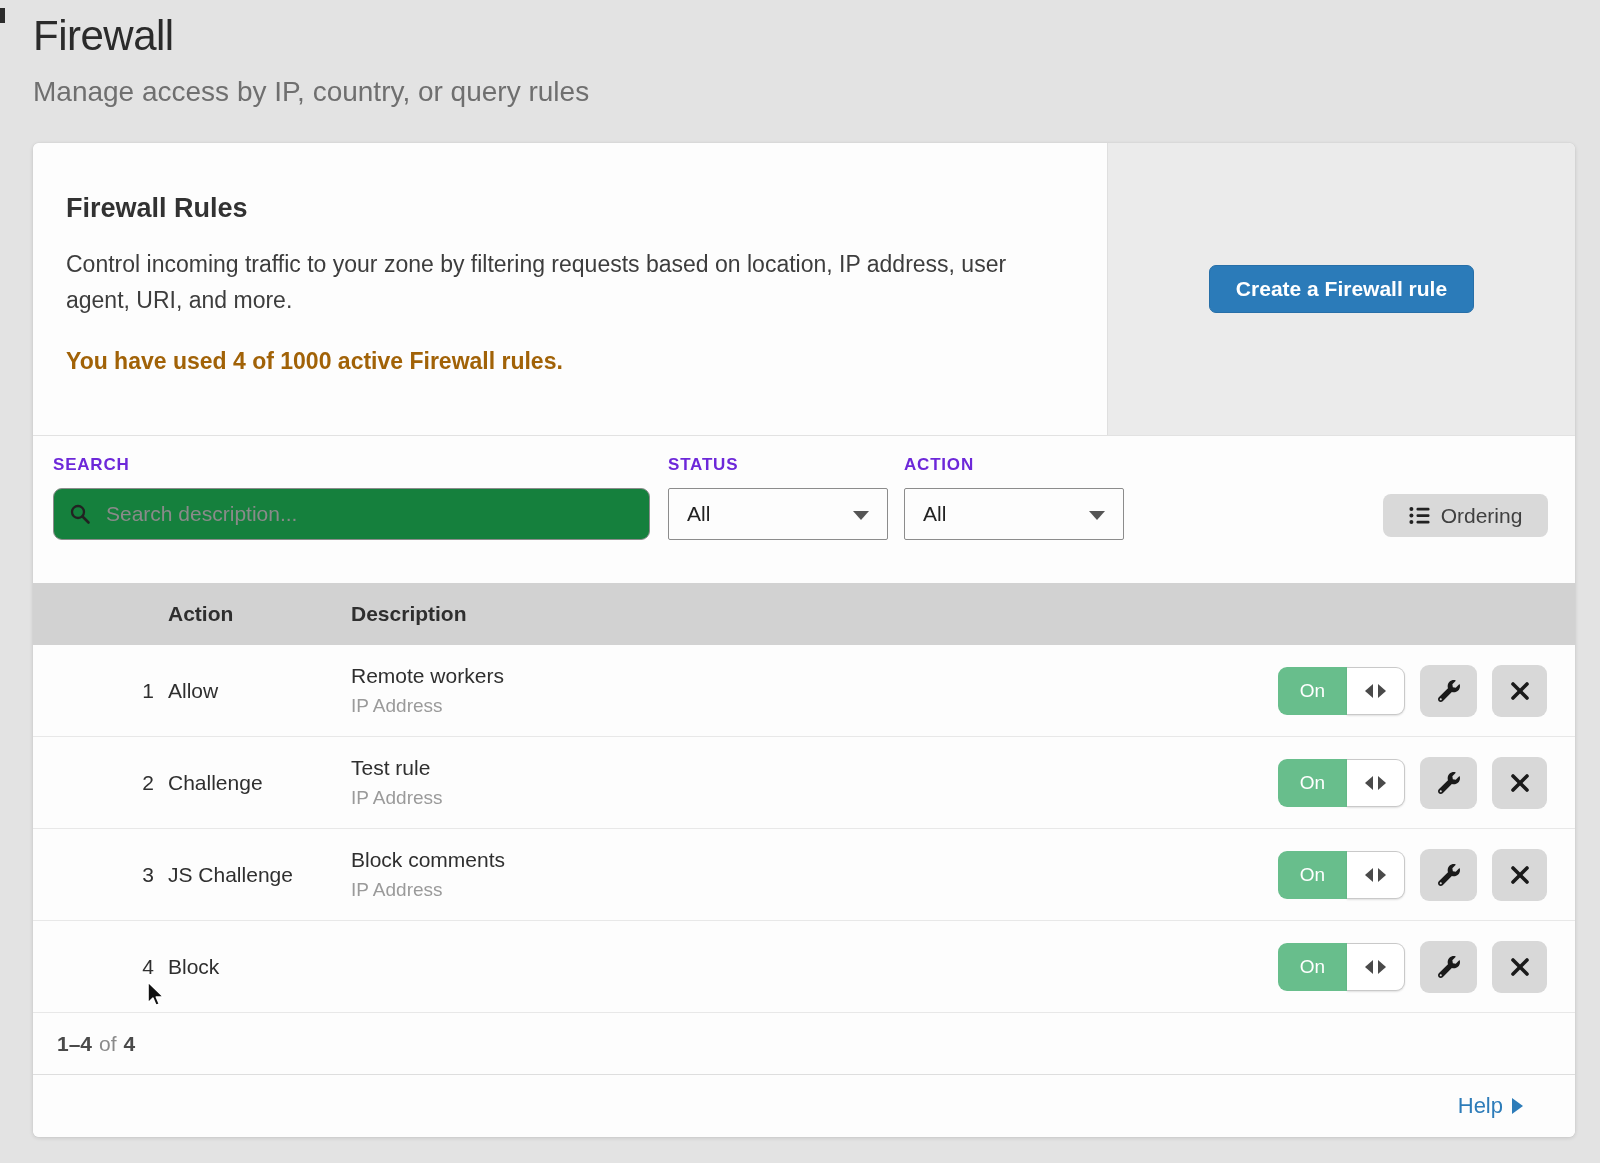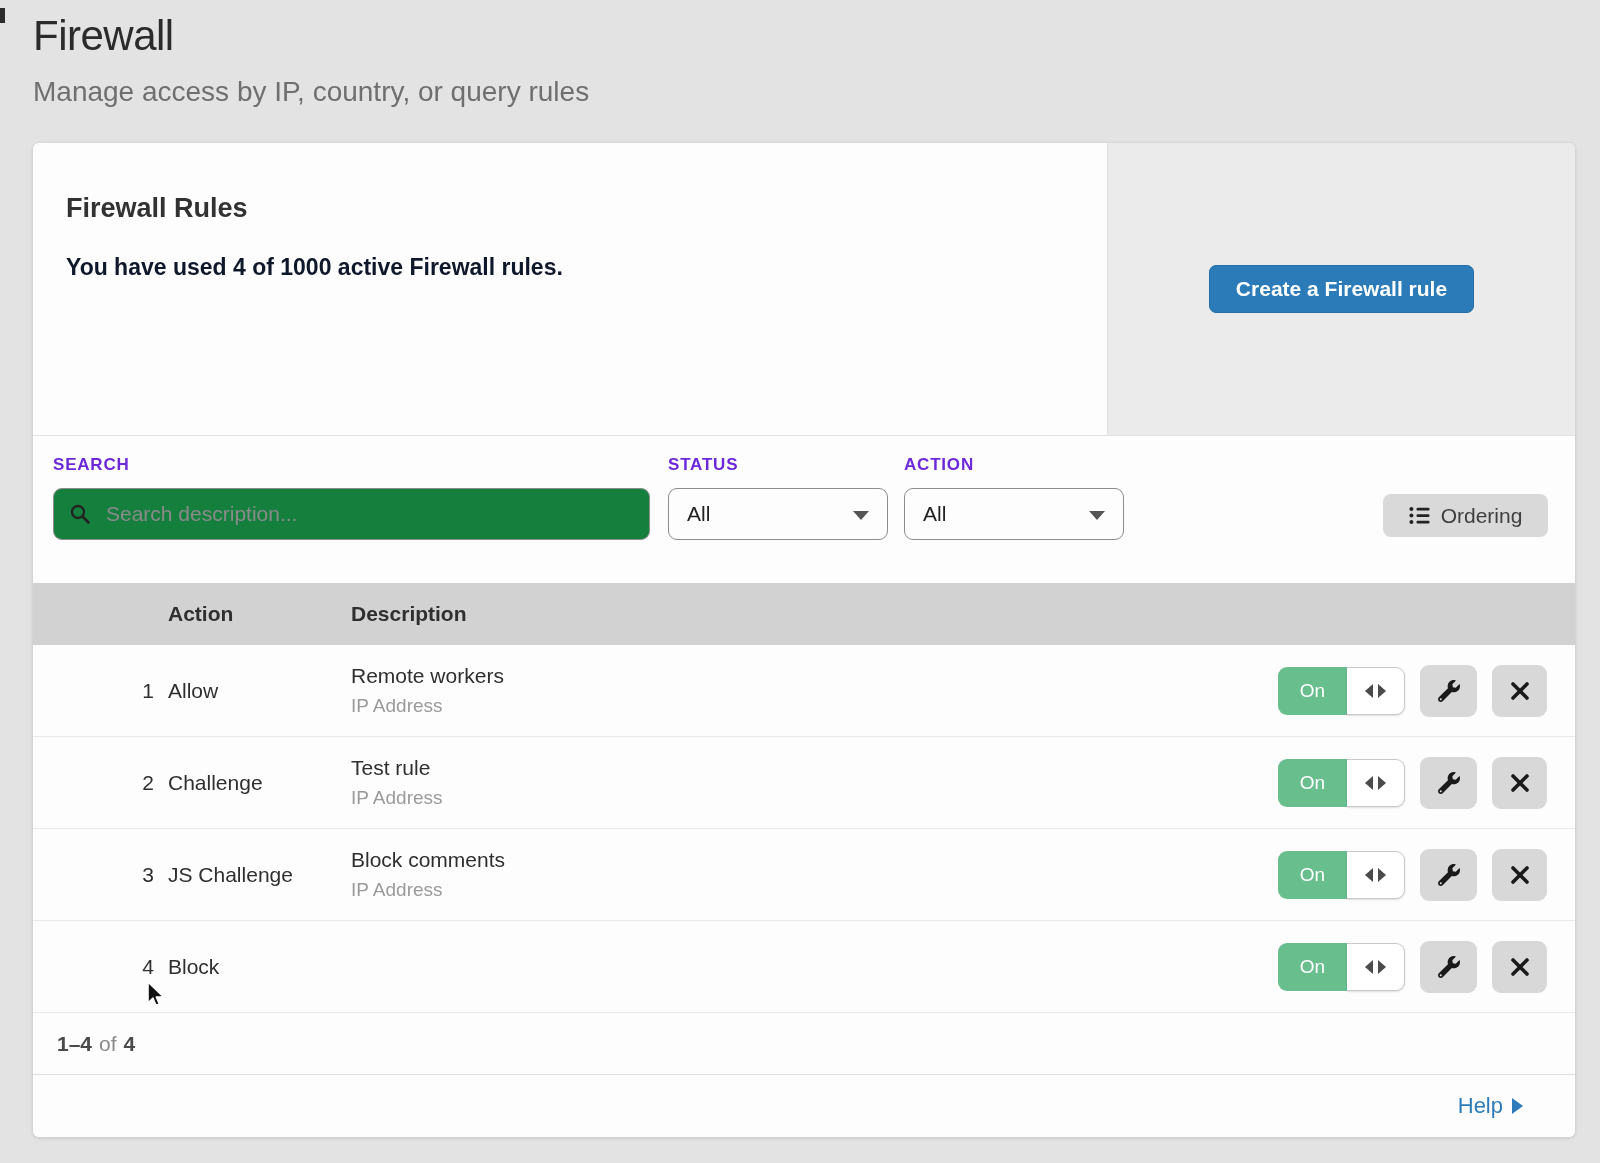--- a/index.html
+++ b/index.html
@@ -24,42 +24,42 @@
     background:#fdfdfd; border-radius:6px;
     box-shadow:0 1px 4px rgba(0,0,0,.13), 0 0 1px rgba(0,0,0,.15);
     overflow:hidden;
   }
 
   
   .top-card { display:flex; height:293px; border-bottom:1px solid #e2e2e2; }
   .card-main { width:1075px; background:#fdfdfd; border-right:1px solid #dfdfdf; padding:50px 60px 0 33px; }
   .card-heading { font-size:27px; font-weight:700; color:#323232; }
   .card-desc { margin-top:22px; font-size:23px; line-height:1.57; color:#3d3d3d; max-width:950px; }
-  .card-usage { margin-top:30px; font-size:23px; font-weight:700; color:#0f172a; }
+  .card-usage { margin-top:30px; font-size:23px; font-weight:700; color:#a16207; }
   .card-side { flex:1; background:#ebebeb; display:flex; align-items:center; justify-content:center; }
   .btn-create {
     background:#2b7bb9; color:#fff; border:1px solid #276fa8; border-radius:7px;
     font-family:inherit; font-size:21px; font-weight:600; padding:11px 26px; cursor:pointer;
   }
 
   
   .filters { position:relative; height:147px; background:#fdfdfd; }
   .filter-label {
     position:absolute; top:19px; font-size:17px; font-weight:700; color:#6d28d9; letter-spacing:.8px;
   }
   .lbl-search { left:20px; } .lbl-status { left:635px; } .lbl-action { left:871px; }
   .search-wrap { position:absolute; left:20px; top:52px; width:597px; height:52px; }
   .search-input {
     width:100%; height:100%; border:1.5px solid #8c8c8c; border-radius:9px;
     font-family:inherit; font-size:21px; color:#222; padding:0 16px 0 52px; background:#15803d; outline:none;
   }
   .search-input::placeholder { color:#8a8a8a; }
   .search-icon { position:absolute; left:16px; top:15px; width:22px; height:22px; pointer-events:none; }
   .selectbox {
-    position:absolute; top:52px; width:220px; height:52px; border:1.5px solid #8c8c8c; border-radius:9px;
+    position:absolute; top:52px; width:220px; height:52px; border:1.5px solid #8c8c8c; border-radius:2px;
     background:#fdfdfd; display:flex; align-items:center; padding-left:18px;
     font-size:21px; color:#222; cursor:pointer;
   }
   .sel-status { left:635px; } .sel-action { left:871px; }
   .caret {
     position:absolute; right:18px; top:22px; width:0; height:0;
     border-left:8px solid transparent; border-right:8px solid transparent; border-top:9px solid #555;
   }
   .btn-ordering {
     position:absolute; left:1350px; top:58px; width:165px; height:43px;
@@ -130,20 +130,21 @@
 <div class="page-header">
   <div class="page-title">Firewall</div>
   <div class="page-subtitle">Manage access by IP, country, or query rules</div>
 </div>
 
 <div class="panel">
 
   <div class="top-card">
     <div class="card-main">
       <div class="card-heading">Firewall Rules</div>
+      <div class="card-desc">Control incoming traffic to your zone by filtering requests based on location, IP address, user agent, URI, and more.</div>
       <div class="card-usage">You have used 4 of 1000 active Firewall rules.</div>
     </div>
     <div class="card-side">
       <button class="btn-create">Create a Firewall rule</button>
     </div>
   </div>
 
   <div class="filters">
     <div class="filter-label lbl-search">SEARCH</div>
     <div class="search-wrap">

